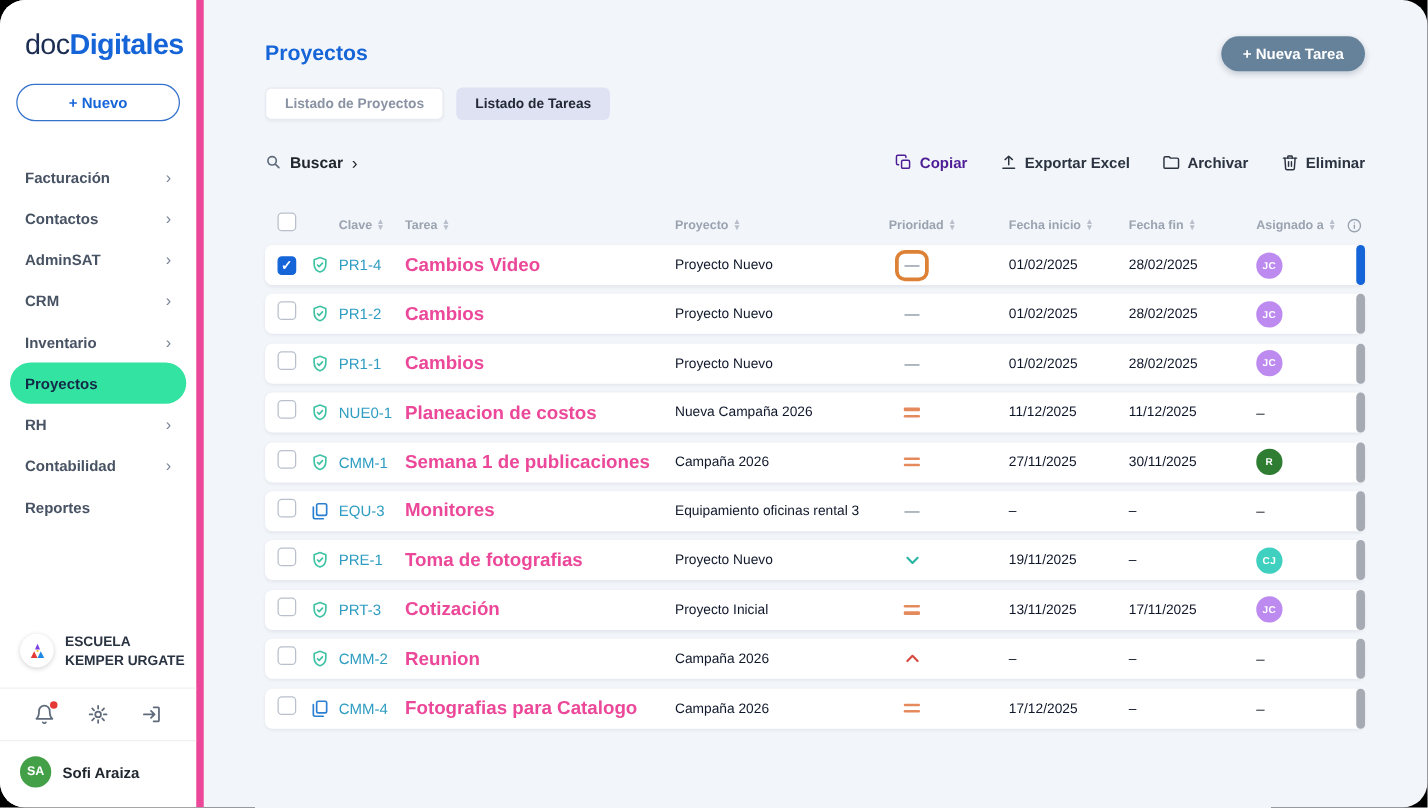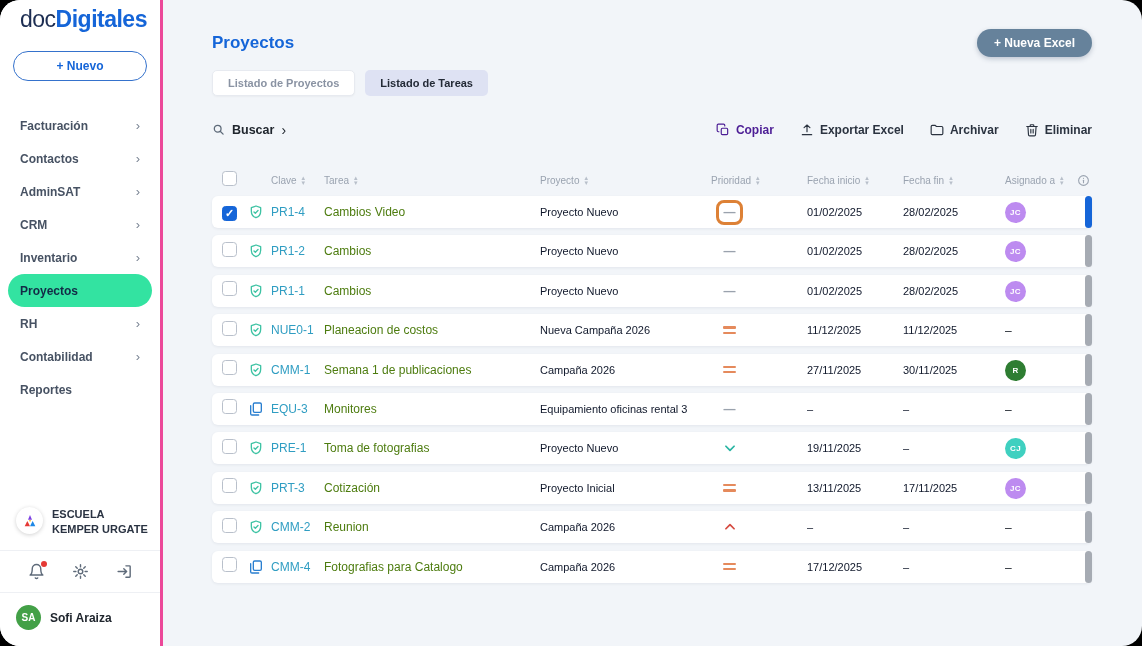--- a/index.html
+++ b/index.html
@@ -13,22 +13,23 @@
     width:1142px; height:646px;
     border-radius:20px; overflow:hidden;
     display:flex;
     background:#f2f5f9;
   }
 
   
   .sidebar {
     width:163px; min-width:163px; height:100%;
     background:#ffffff;
-    border-right:3px solid #ec4899;
+    border-right:6px solid #ec4899;
     display:flex; flex-direction:column;
+    padding-top:16px;
   }
   .logo { padding:6px 0 0 20px; font-size:23px; letter-spacing:-0.5px; }
   .logo .logo-doc { color:#1c2d52; font-weight:500; }
   .logo .logo-dig { color:#1565d8; font-weight:800; }
   .btn-nuevo {
     margin:18px 13px 0 13px; height:30px;
     border:1px solid #3572cc; border-radius:16px;
     background:#fff; color:#1565d8;
     font-family:inherit; font-size:12px; font-weight:700;
     cursor:pointer;
@@ -99,21 +100,21 @@
   .action.disabled { color:#4c1d95; cursor:default; }
 
   
   .grid {
     display:grid;
     grid-template-columns:26px 23px 53px 216px 171px 96px 96px 102px 72px 1fr;
     align-items:center;
     padding-left:10px;
   }
   .thead { margin-top:33px; height:20px; }
-  .th { display:flex; align-items:center; gap:5px; font-size:10px; font-weight:400; color:#9aa3b0; white-space:nowrap; }
+  .th { display:flex; align-items:center; gap:5px; font-size:10px; font-weight:700; color:#9aa3b0; white-space:nowrap; }
   .sort { display:flex; flex-direction:column; color:#b8bfca; }
   .sort::before { content:"\25B4"; font-size:7px; line-height:5px; }
   .sort::after  { content:"\25BE"; font-size:7px; line-height:5px; }
   .cb {
     width:15px; height:15px; border:1.5px solid #b9c0cb; border-radius:3.5px;
     background:#fff; display:inline-flex; align-items:center; justify-content:center;
     cursor:pointer;
   }
   .c-info { justify-self:start; color:#9aa3b0; }
   .c-info svg { width:13px; height:13px; display:block; }
@@ -126,21 +127,21 @@
     cursor:pointer;
   }
   .trow .cb.checked, .trow.checked .cb { }
   .trow.checked .cb { background:#1565d8; border-color:#1565d8; }
   .trow.checked .cb::after { content:"\2713"; color:#fff; font-size:11px; font-weight:700; }
   .c-type svg { width:16px; height:16px; display:block; }
   .trow .i-shield, .trow .i-docs { display:none; }
   .trow.type-task .i-shield { display:block; }
   .trow.type-document .i-docs { display:block; }
   .c-clave { font-size:12px; color:#2f9dc2; font-weight:500; text-decoration:none; white-space:nowrap; }
-  .c-tarea { font-size:12px; color:#4d7c0f; font-weight:400; text-decoration:none; white-space:nowrap; }
+  .c-tarea { font-size:15px; color:#ec4899; font-weight:700; text-decoration:none; white-space:nowrap; }
   .c-proy, .c-fi, .c-ff { font-size:11px; color:#0f172a; white-space:nowrap; }
 
   .prio-box {
     width:27px; height:25px; margin-left:5px;
     display:flex; align-items:center; justify-content:center;
     border:3px solid transparent; border-radius:8px;
   }
   .trow.prio-focused .prio-box { border-color:#dd8136; }
   .p-none { display:none; color:#9aa2ad; font-weight:600; font-size:12px; }
   .p-medium { display:none; flex-direction:column; gap:3px; }
@@ -256,21 +257,21 @@
       <div class="user">
         <span class="user-avatar">SA</span>
         <span class="user-name">Sofi Araiza</span>
       </div>
     </div>
   </aside>
 
   <main class="main">
     <div class="main-header">
       <h1 class="page-title">Proyectos</h1>
-      <button class="btn-new-task">+ Nueva Excel</button>
+      <button class="btn-new-task">+ Nueva Tarea</button>
     </div>
 
     <div class="tabs">
       <div class="tab inactive">Listado de Proyectos</div>
       <div class="tab active">Listado de Tareas</div>
     </div>
 
     <div class="toolbar">
       <div class="search">
         <svg viewBox="0 0 24 24" fill="none" stroke="currentColor" stroke-width="2.4" stroke-linecap="round">

